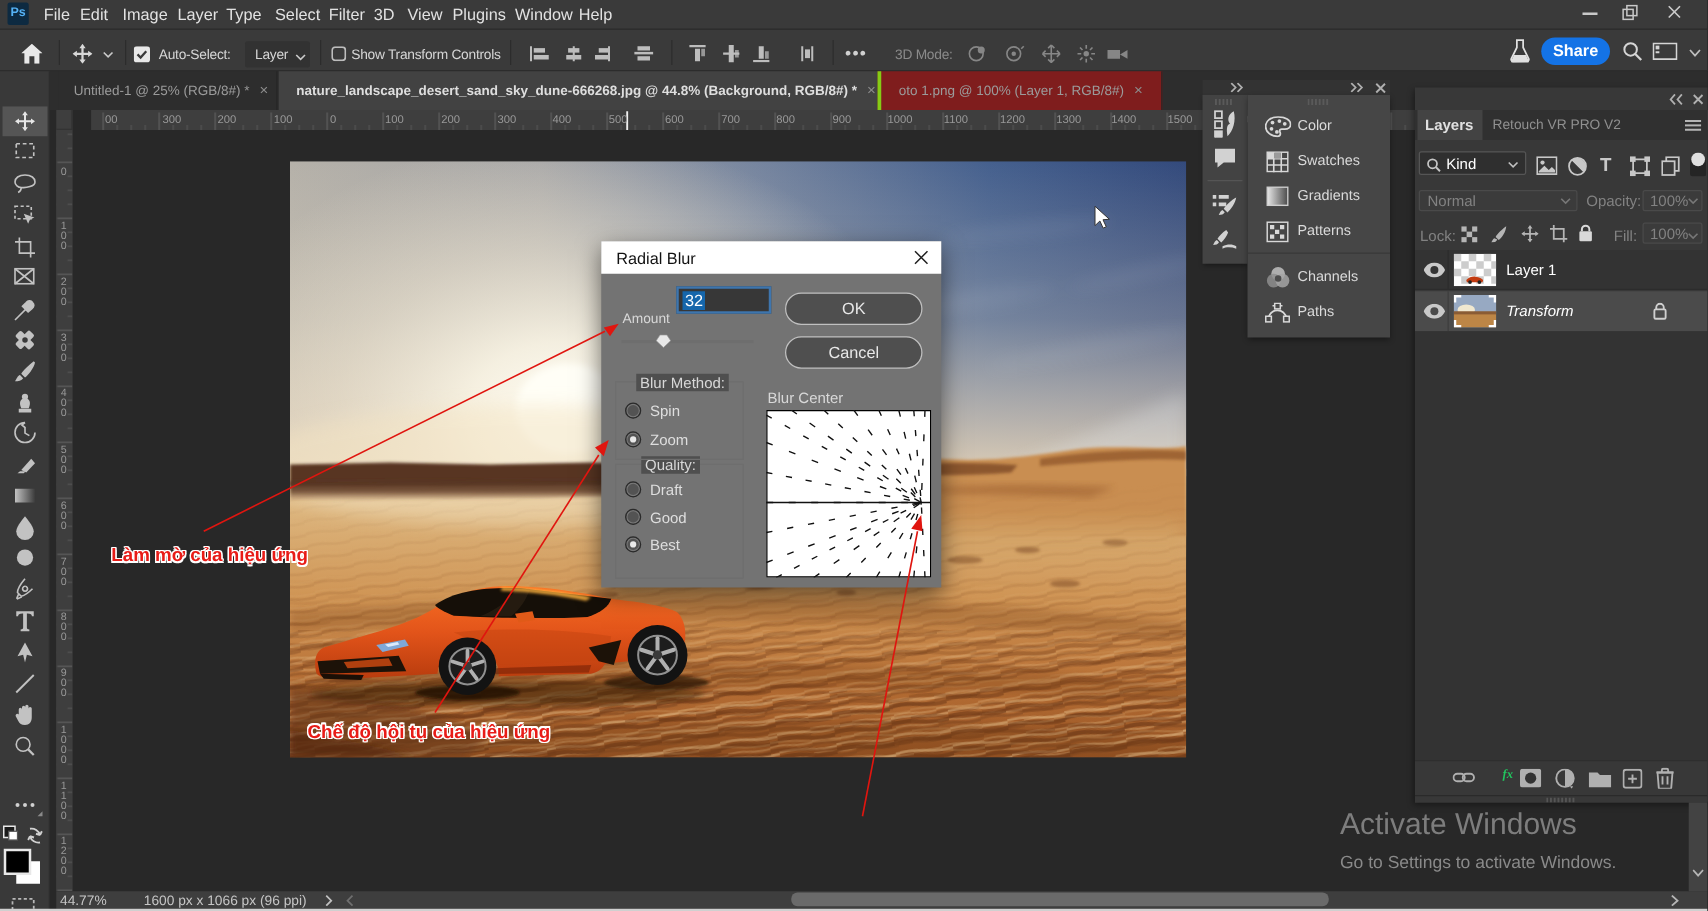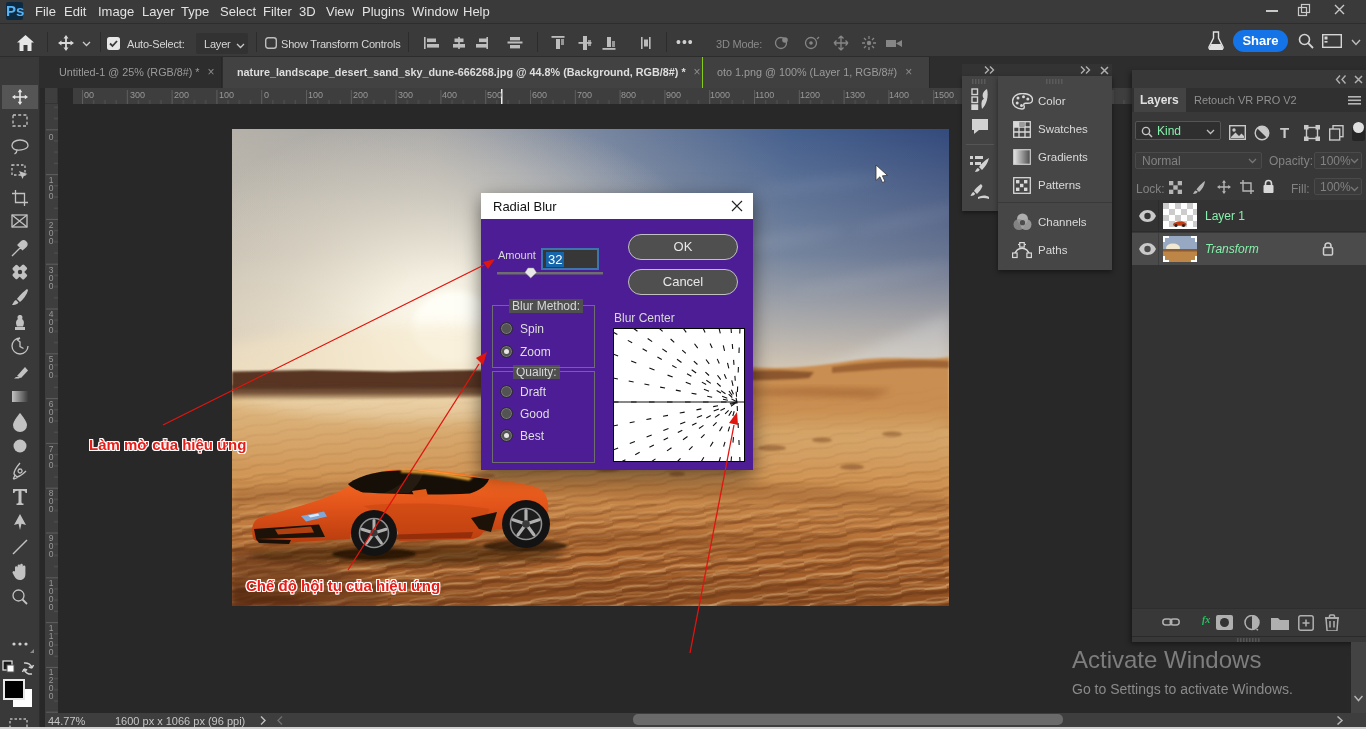--- a/index.html
+++ b/index.html
@@ -2,21 +2,21 @@
 <html><head>
 <meta charset="utf-8">
 <style>
 * { margin:0; padding:0; box-sizing:border-box; }
 html,body { width:1366px; height:729px; overflow:hidden; background:#282828; font-family:"Liberation Sans", sans-serif; }
 .abs { position:absolute; }
 #stage { position:relative; width:1366px; height:729px; }
 
 #menubar { left:0; top:0; width:1366px; height:23px; background:#3a3a3a; }
 .mitem { position:absolute; top:4px; font-size:13px; color:#e2e2e2; }
-#pslogo { position:absolute; left:6px; top:2px; width:17px; height:18px; background:#0d2a41; border-radius:2px; color:#55b2f5; font-size:15px; font-weight:bold; text-align:center; line-height:18px; }
+#pslogo { position:absolute; left:6px; top:2px; width:17px; height:18px; background:#0d2a41; border-radius:2px; color:#55b2f5; font-size:10px; font-weight:bold; text-align:center; line-height:18px; }
 #optbar { left:0; top:23px; width:1366px; height:34px; background:#3a3a3a; border-top:1px solid #2d2d2d; border-bottom:1px solid #2c2c2c; }
 .sep { position:absolute; top:8px; width:1px; height:20px; background:#2c2c2c; }
 .otext { position:absolute; font-size:11px; letter-spacing:-0.2px; color:#d6d6d6; }
 
 #tabbar { left:0; top:57px; width:1366px; height:31px; background:#2d2d2d; }
 .tab { position:absolute; top:0; height:31px; font-size:10.8px; color:#9b9b9b; line-height:31px; white-space:nowrap; }
 .tab .x { color:#8d8d8d; margin-left:8px; font-size:12px; }
 
 #hruler { left:45px; top:88px; width:1321px; height:16px; background:#3e3e3e;margin-left:28px; }
 #vruler { left:45px; top:104px; width:13px; height:609px; background:#3e3e3e; }
@@ -30,24 +30,24 @@
 #statusbar { left:45px; top:713px; width:1321px; height:14px; background:#3e3e3e; }
 #botline { left:0; top:727px; width:1366px; height:2px; background:#d0d0d0; }
 
 #pgroup-hdr { left:962px; top:64px; width:150px; height:12px; background:#333333; }
 #iconstrip { left:962px; top:76px; width:36px; height:135px; background:#434343; box-shadow:0 2px 4px rgba(0,0,0,.4); }
 #panelmain { left:998px; top:76px; width:114px; height:194px; background:#464646; box-shadow:0 2px 5px rgba(0,0,0,.45); }
 .prow { position:absolute; left:0; width:114px; height:28px; color:#dadada; font-size:12px; }
 .prow span { position:absolute; left:40px; top:7px; font-weight:normal; font-size:11.5px; }
 
 #layers { left:1132px; top:70px; width:256px; height:572px; background:#383838; box-shadow:-2px 2px 5px rgba(0,0,0,.4); }
-.ltext { position:absolute; font-size:12px; color:#86efac; }
+.ltext { position:absolute; font-size:12px; color:#ffffff; }
 .gray { color:#828282; }
 
-#dialog { left:481px; top:193px; width:272px; height:277px; background:#4c1d95; box-shadow:0 6px 18px rgba(0,0,0,.55); }
+#dialog { left:481px; top:193px; width:272px; height:277px; background:#737373; box-shadow:0 6px 18px rgba(0,0,0,.55); }
 #dlgtitle { position:absolute; left:0; top:0; width:272px; height:26px; background:#ffffff; color:#111; font-size:13px; }
 .group { position:absolute; border:1px solid #6e6e6e; }
 .glabel { position:absolute; top:-7px; background:#4f4f4f; padding:0 3px; font-size:12px; color:#d8d8d8; }
 .radio { position:absolute; width:13px; height:13px; border-radius:50%; background:#535353; border:1px solid #2a2a2a; box-shadow:inset 0 0 0 1px #777; }
 .radio.on:after { content:""; position:absolute; left:3px; top:3px; width:5px; height:5px; border-radius:50%; background:#e8e8e8; }
 .rlabel { position:absolute; font-size:12px; color:#dedede; }
 .btn { position:absolute; left:147px; width:110px; height:26px; border:1px solid #c0c0c0; border-radius:13px; color:#e8e8e8; font-size:13px; text-align:center; line-height:24px; background:#4f4f4f; }
 
 .anno { position:absolute; color:#e81c17; font-weight:bold; font-size:15px; white-space:nowrap; text-shadow:-1px -1px 0 #fff, 1px -1px 0 #fff, -1px 1px 0 #fff, 1px 1px 0 #fff, 0 -1px 0 #fff, 0 1px 0 #fff, -1px 0 0 #fff, 1px 0 0 #fff; }
 
@@ -200,21 +200,21 @@
     <svg class="abs" style="left:1351px;top:15px" width="10" height="7" viewBox="0 0 10 7">
         <path d="M1 1 L5 5.5 9 1" stroke="#bdbdbd" stroke-width="1.4" fill="none"></path>
       </svg>
   </div>
   <div class="abs" id="tabbar">
     <svg class="abs" style="left:8px;top:6px" width="14" height="9" viewBox="0 0 14 9">
         <path d="M1 0.5 L5 4.5 1 8.5 M7 0.5 L11 4.5 7 8.5" stroke="#b5b5b5" stroke-width="1.6" fill="none"></path>
       </svg>
     <div class="tab" style="left:47px;width:175px;background:#2d2d2d;border-right:1px solid #262626;"><span style="margin-left:12px">Untitled-1 @ 25% (RGB/8#) *</span><span class="x">×</span></div>
     <div class="tab" style="left:223px;width:479px;background:#424242;color:#dedede;font-weight:bold;"><span style="margin-left:14px">nature_landscape_desert_sand_sky_dune-666268.jpg @ 44.8% (Background, RGB/8#) *</span><span class="x" style="font-weight:normal">×</span></div>
-    <div class="tab" style="left:702px;width:228px;background:#404040;border-left:1px solid #84cc16;border-right:1px solid #262626;"><span style="margin-left:14px">oto 1.png @ 100% (Layer 1, RGB/8#)</span><span class="x">×</span></div>
+    <div class="tab" style="left:702px;width:228px;background:#7f1d1d;border-left:3px solid #84cc16;border-right:1px solid #262626;"><span style="margin-left:14px">oto 1.png @ 100% (Layer 1, RGB/8#)</span><span class="x">×</span></div>
   </div>
   <div class="abs" id="toolbar">
     <svg class="abs" style="left:0;top:28px" width="40" height="644" viewBox="0 0 40 644">
 
       <rect x="2" y="0" width="36" height="24" fill="#555555"></rect>
       <g fill="#e6e6e6">
         <path transform="translate(12,4)" d="M8 0 L10.3 3.2 8.8 3.2 8.8 7.2 12.8 7.2 12.8 5.7 16 8 12.8 10.3 12.8 8.8 8.8 8.8 8.8 12.8 10.3 12.8 8 16 5.7 12.8 7.2 12.8 7.2 8.8 3.2 8.8 3.2 10.3 0 8 3.2 5.7 3.2 7.2 7.2 7.2 7.2 3.2 5.7 3.2 Z"></path>
       </g>
       <g stroke="#c2c2c2" fill="none" stroke-width="1.3">
 
@@ -950,21 +950,21 @@
   <div class="abs" id="botline"></div>
 
   <div class="abs" id="dialog">
     <div id="dlgtitle">
         <span style="position:absolute;left:12px;top:6px">Radial Blur</span>
       <svg style="position:absolute;right:10px;top:7px" width="12" height="12" viewBox="0 0 12 12">
           <path d="M1 1 L11 11 M11 1 L1 11" stroke="#222" stroke-width="1.2" fill="none"></path>
         </svg>
     </div>
     <div class="abs" style="left:17px;top:56px;font-size:11px;color:#d8d8d8">Amount</div>
-    <div class="abs" style="left:60px;top:55px;width:58px;height:22px;background:#373737;border:2px solid #3e75ad;">
+    <div class="abs" style="left:60px;top:36px;width:76px;height:22px;background:#373737;border:2px solid #3e75ad;">
       <span style="position:absolute;left:3px;top:2px;font-size:13px;color:#fff;background:#1566ab;padding:0 2px;">32</span>
     </div>
     <svg class="abs" style="left:16px;top:72px" width="106" height="16" viewBox="0 0 106 16">
       <rect x="0" y="7" width="106" height="2.5" fill="#6e6e6e"></rect>
       <path d="M44 3 L49.5 3 L52.5 7.5 L46.75 13 L41 7.5 Z" transform="translate(-13,0)" fill="#e8e8e8" stroke="#999" stroke-width="0.5"></path>
     </svg>
     <div class="btn" style="top:41px">OK</div>
     <div class="btn" style="top:76px">Cancel</div>
     <div class="group" style="left:11px;top:178px;width:103px;height:92px">
       <div class="glabel" style="left:20px">Quality:</div>

